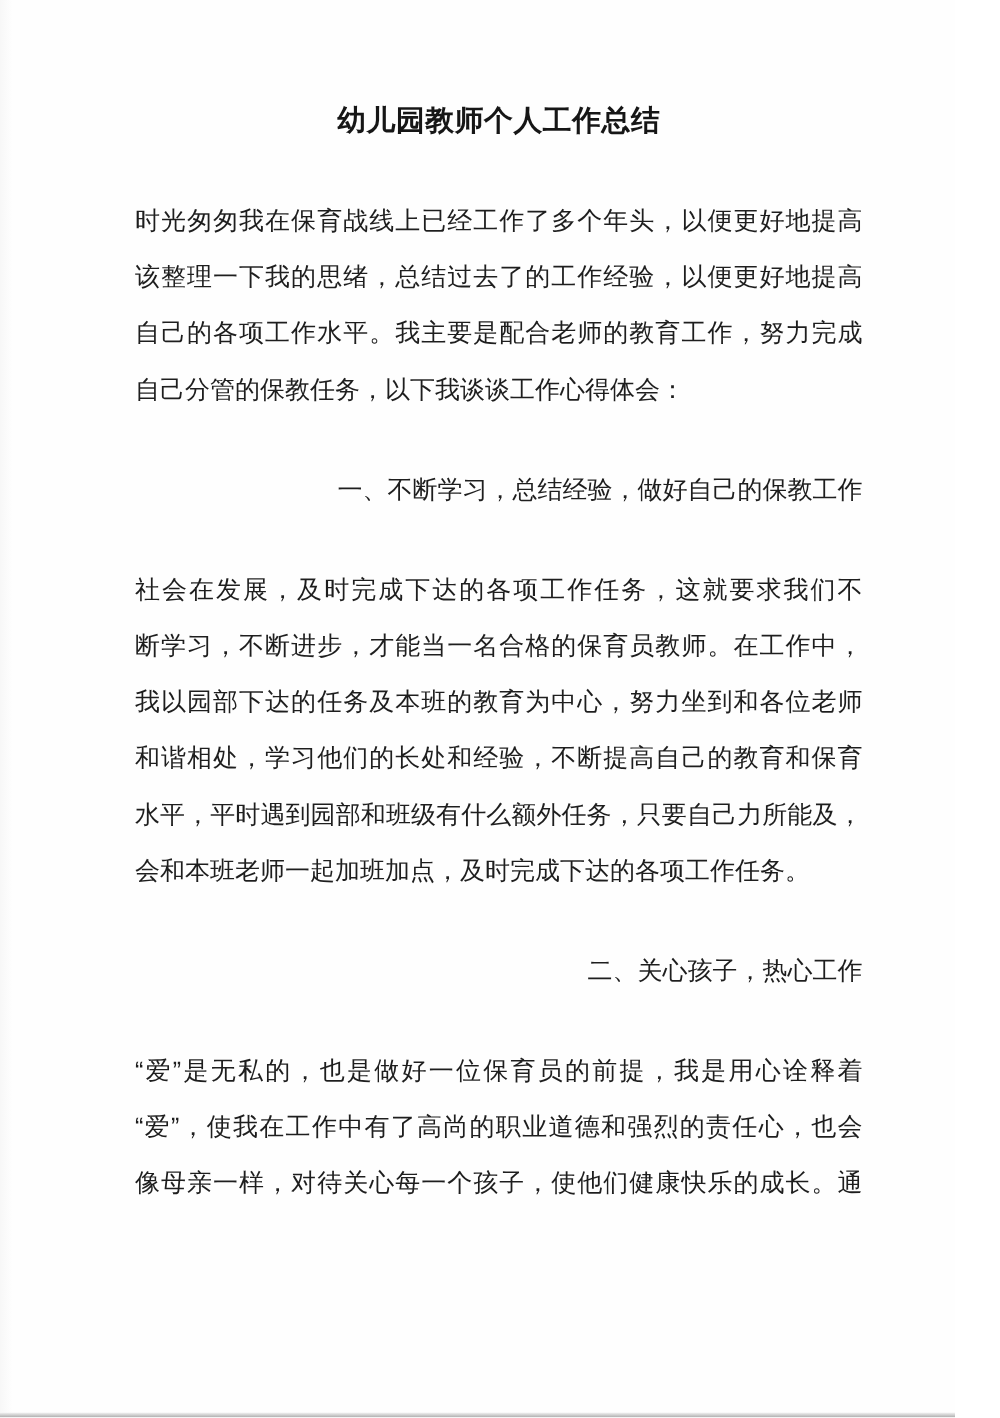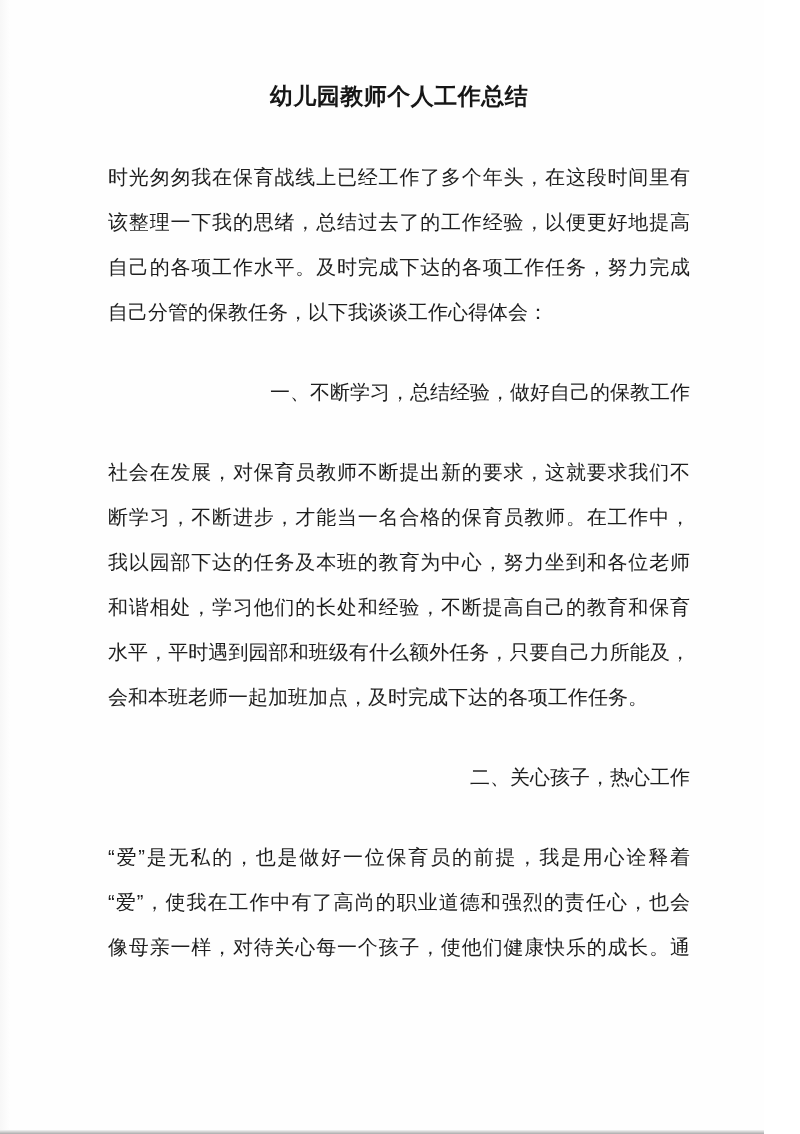--- a/index.html
+++ b/index.html
@@ -66,28 +66,28 @@
   }
 </style>
 </head>
 <body>
 
 <div class="page" style="color: rgb(30, 30, 30);">
   <div class="content">
     <h1 class="doc-title">幼儿园教师个人工作总结</h1>
     <div>
         <div class="paragraph">
-          <div class="line">时光匆匆我在保育战线上已经工作了多个年头，在这段时间里有</div>
+          <div class="line">时光匆匆我在保育战线上已经工作了多个年头，以便更好地提高</div>
           <div class="line">该整理一下我的思绪，总结过去了的工作经验，以便更好地提高</div>
-          <div class="line">自己的各项工作水平。及时完成下达的各项工作任务，努力完成</div>
+          <div class="line">自己的各项工作水平。我主要是配合老师的教育工作，努力完成</div>
           <div class="line last">自己分管的保教任务，以下我谈谈工作心得体会：</div>
         </div>
         <div class="heading">一、不断学习，总结经验，做好自己的保教工作</div>
         <div class="paragraph">
-          <div class="line">社会在发展，对保育员教师不断提出新的要求，这就要求我们不</div>
+          <div class="line">社会在发展，及时完成下达的各项工作任务，这就要求我们不</div>
           <div class="line">断学习，不断进步，才能当一名合格的保育员教师。在工作中，</div>
           <div class="line">我以园部下达的任务及本班的教育为中心，努力坐到和各位老师</div>
           <div class="line">和谐相处，学习他们的长处和经验，不断提高自己的教育和保育</div>
           <div class="line">水平，平时遇到园部和班级有什么额外任务，只要自己力所能及，</div>
           <div class="line last">会和本班老师一起加班加点，及时完成下达的各项工作任务。</div>
         </div>
         <div class="heading">二、关心孩子，热心工作</div>
         <div class="paragraph">
           <div class="line">“爱”是无私的，也是做好一位保育员的前提，我是用心诠释着</div>
           <div class="line">“爱”，使我在工作中有了高尚的职业道德和强烈的责任心，也会</div>

